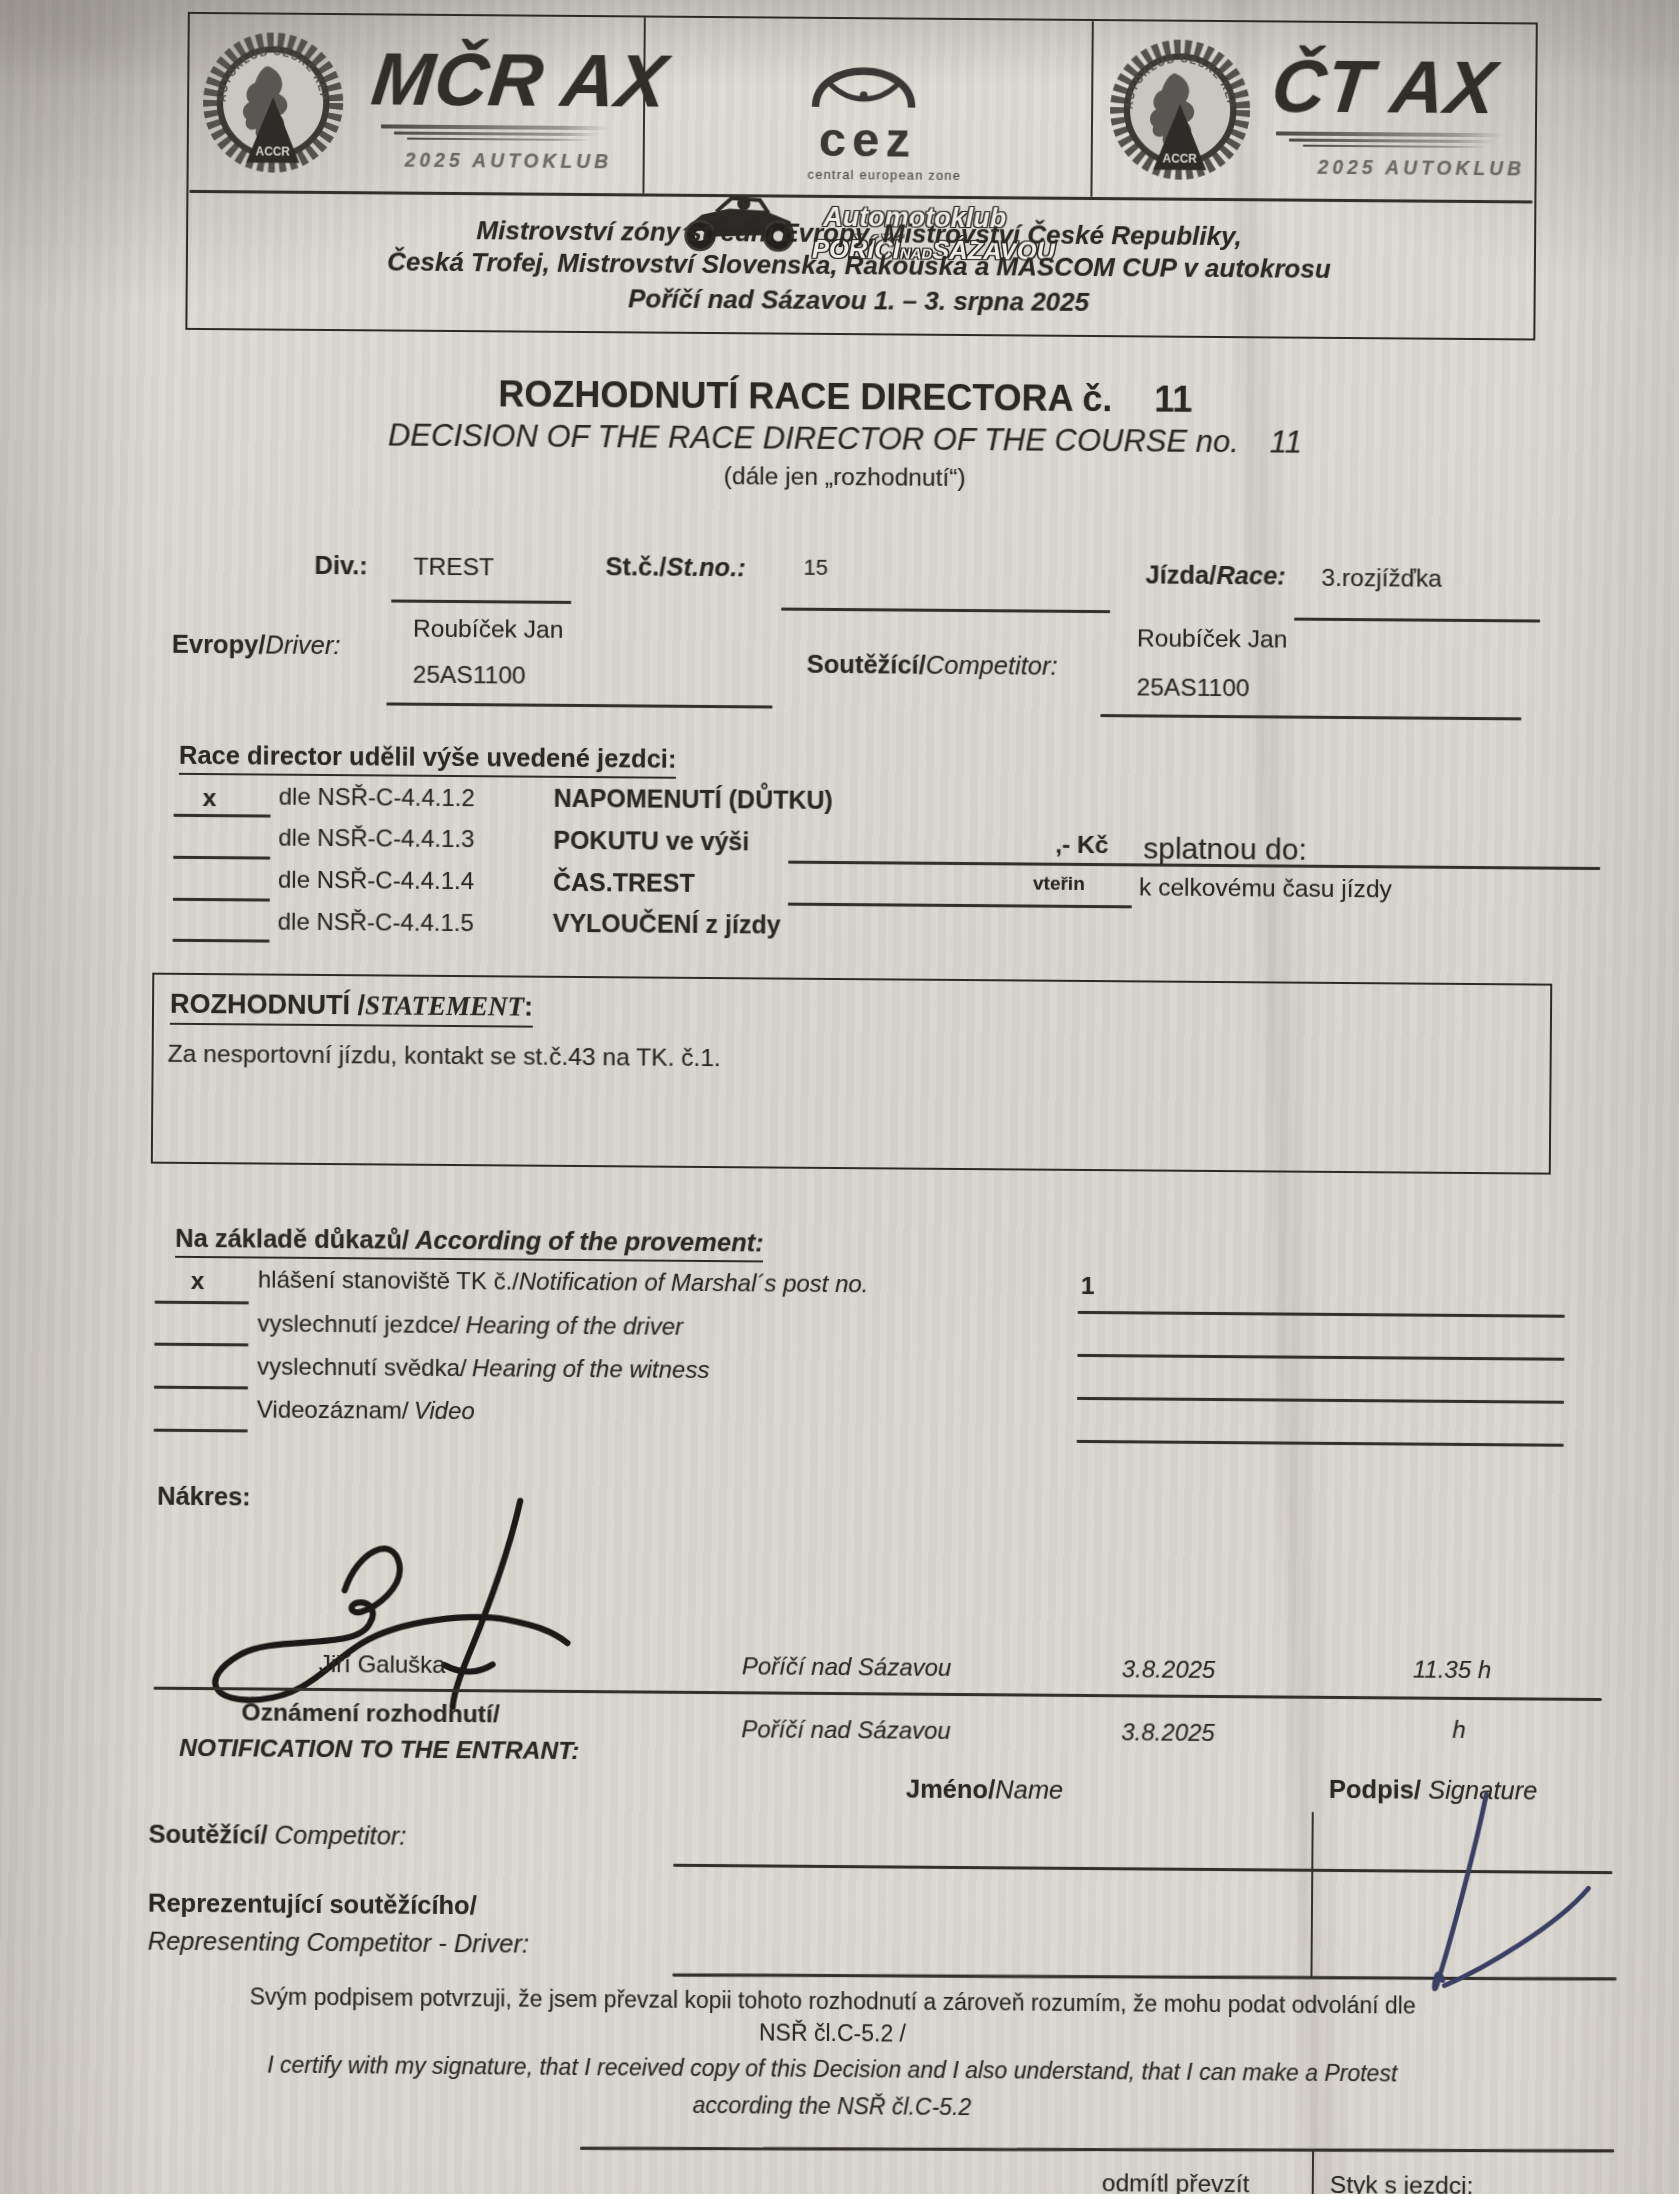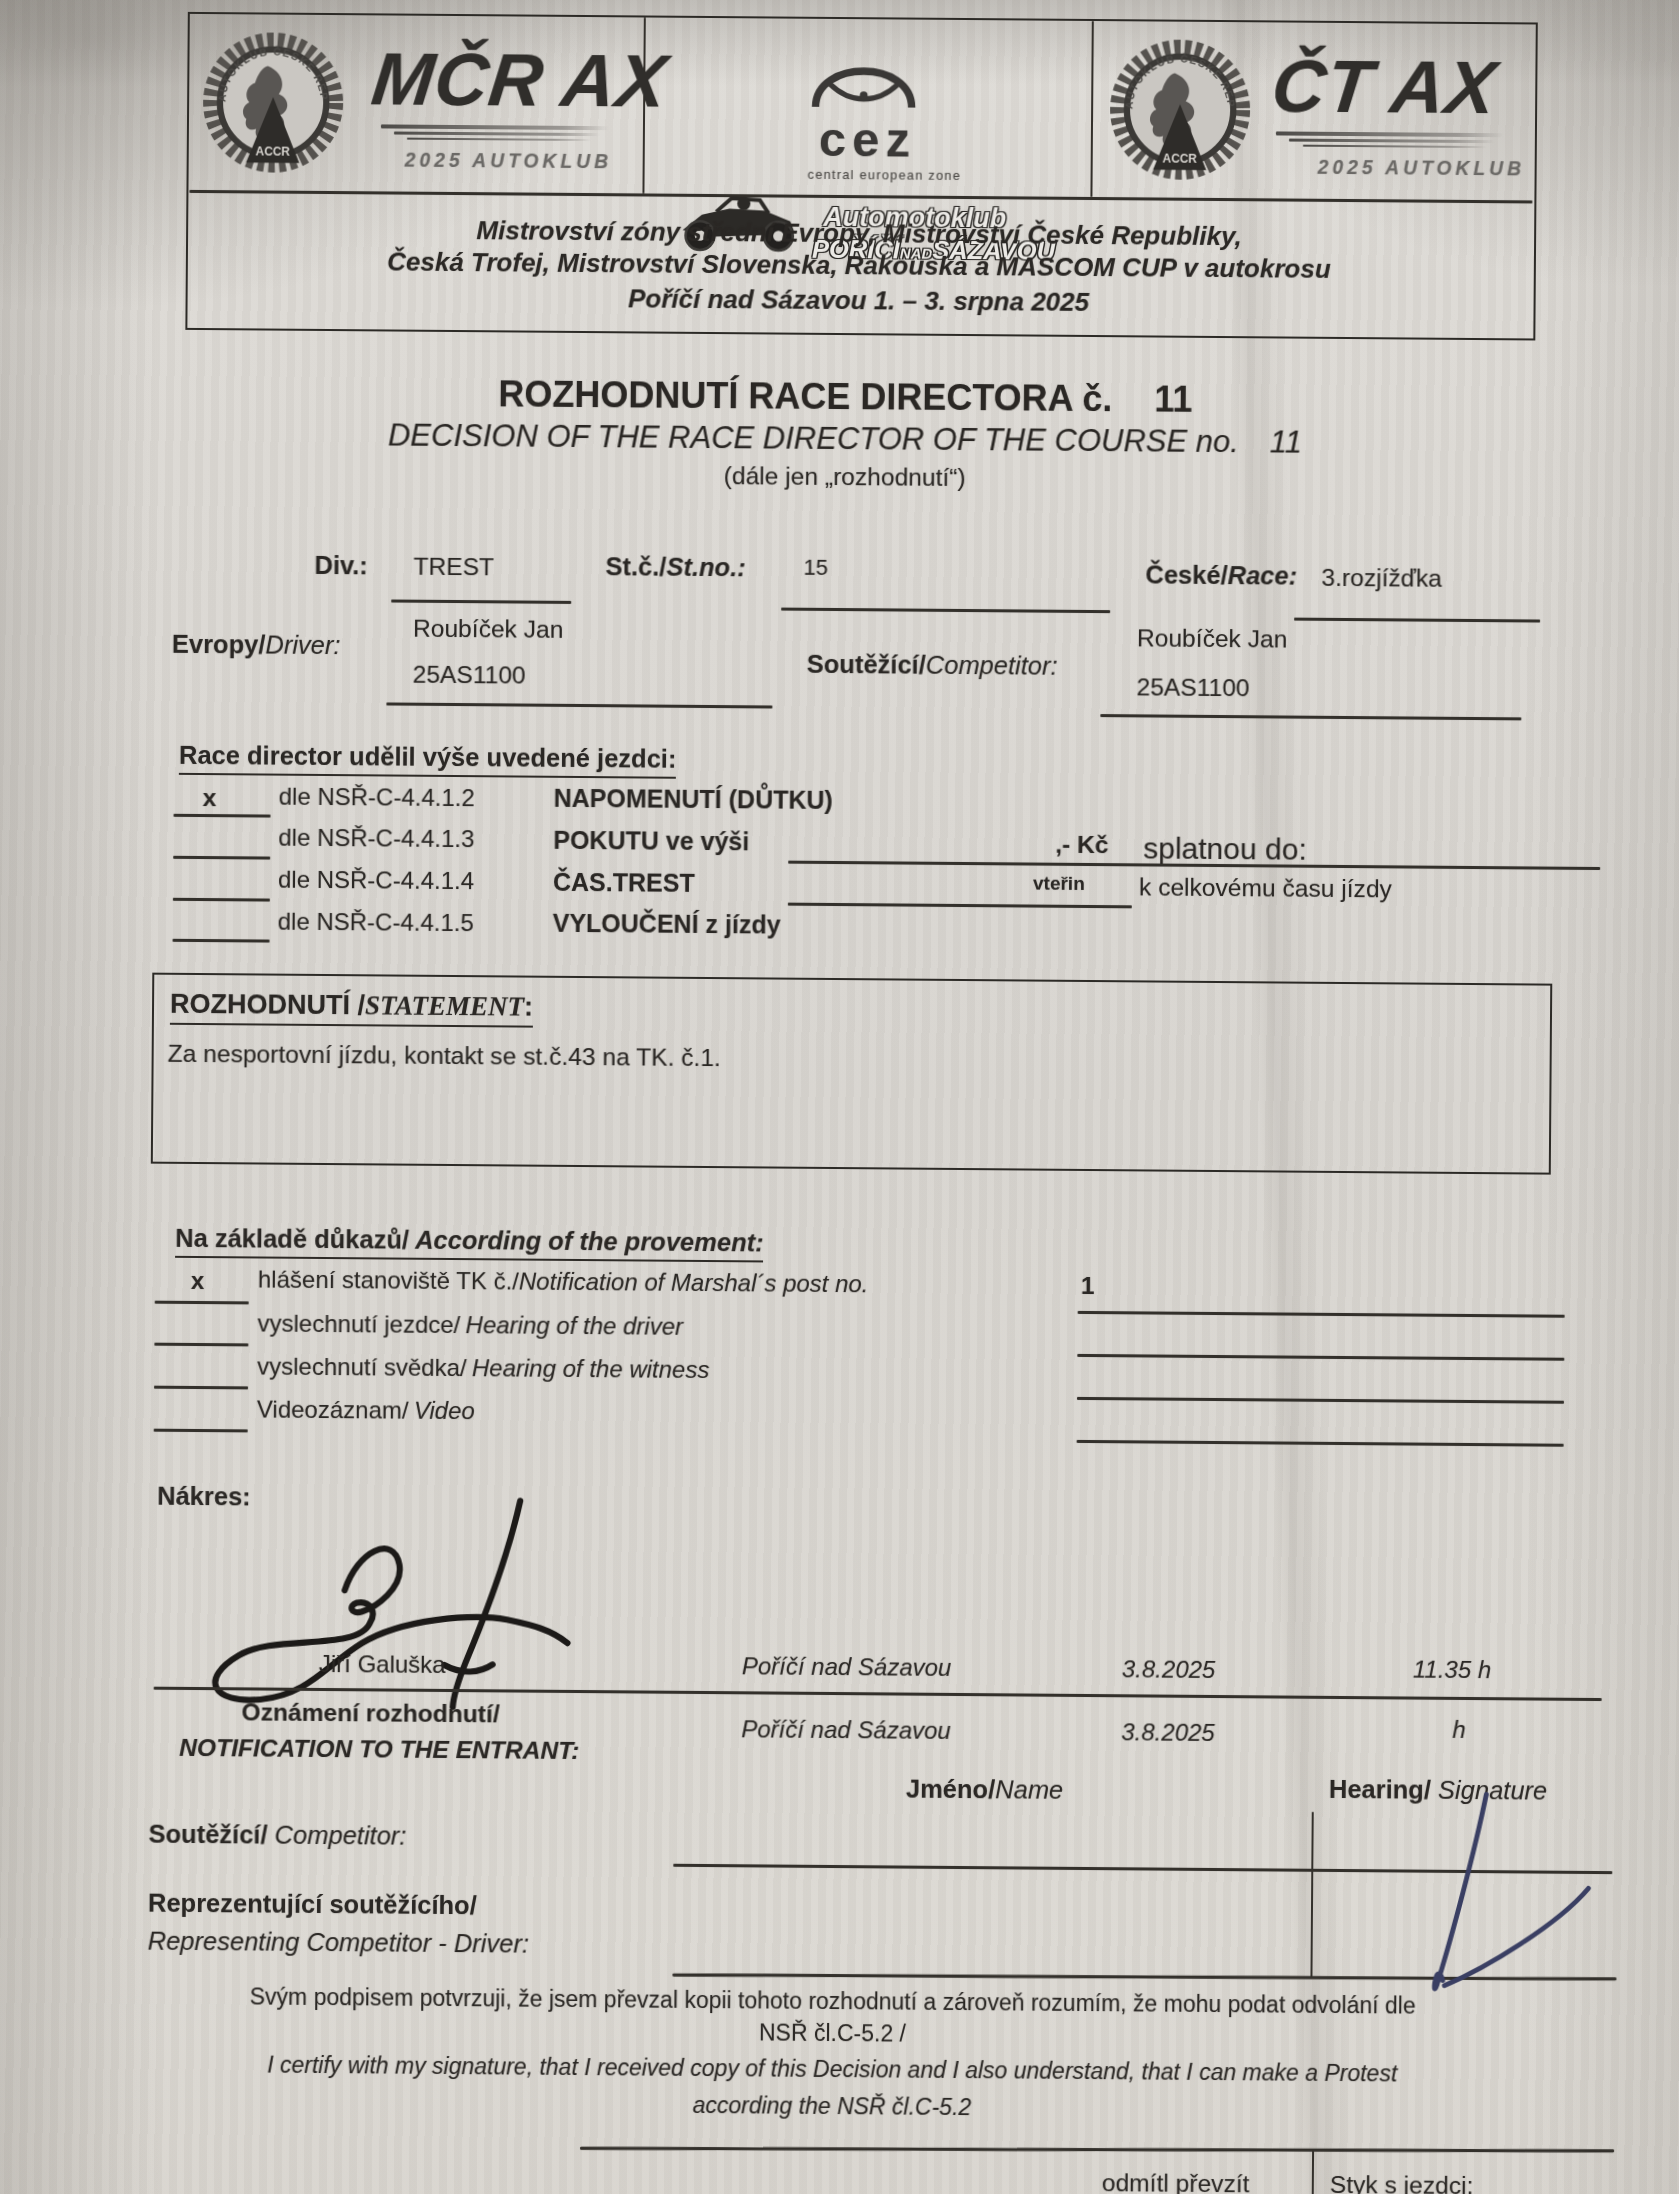--- a/index.html
+++ b/index.html
@@ -113,21 +113,21 @@
     <div class="t" style="left:409px;top:556px;font-size:24.6px;">TREST</div>
     <div class="ln" style="left:387px;top:603px;width:180px;"></div>
 
     <div class="t" style="left:601px;top:554px;font-size:25.5px;">
       <span class="b">St.č./</span><span class="b i">St.no.:</span>
     </div>
     <div class="t" style="left:799px;top:556px;font-size:22px;">15</div>
     <div class="ln" style="left:777px;top:608px;width:329px;"></div>
 
     <div class="t" style="left:1141px;top:558px;font-size:25.5px;">
-      <span class="b">České/</span><span class="b i">Race:</span>
+      <span class="b">Jízda/</span><span class="b i">Race:</span>
     </div>
     <div class="t" style="left:1317px;top:560px;font-size:24.6px;">3.rozjížďka</div>
     <div class="ln" style="left:1290px;top:614px;width:246px;"></div>
 
     <div class="t" style="left:168px;top:635px;font-size:25.5px;">
       <span class="b">Evropy/</span><span class="i">Driver:</span>
     </div>
     <div class="t" style="left:409px;top:618px;font-size:24.6px;">Roubíček Jan</div>
     <div class="t" style="left:409px;top:664px;font-size:24.6px;">25AS1100</div>
     <div class="ln" style="left:383px;top:706px;width:386px;"></div>
@@ -219,21 +219,21 @@
     <div class="t b" style="left:246px;top:1703px;font-size:24.6px;">Oznámení rozhodnutí/</div>
     <div class="t b i" style="left:184px;top:1739px;font-size:24.6px;">NOTIFICATION TO THE ENTRANT:</div>
     <div class="t i" style="left:746px;top:1717px;font-size:24px;">Poříčí nad Sázavou</div>
     <div class="t i" style="left:1126px;top:1717px;font-size:24px;">3.8.2025</div>
     <div class="t i" style="left:1457px;top:1712px;font-size:24px;">h</div>
 
     <div class="t" style="left:911px;top:1774px;font-size:25.5px;">
       <span class="b">Jméno/</span><span class="i">Name</span>
     </div>
     <div class="t" style="left:1334px;top:1771px;font-size:25.5px;">
-      <span class="b">Hearing/</span><span class="i"> Signature</span>
+      <span class="b">Podpis/</span><span class="i"> Signature</span>
     </div>
     <div class="vln" style="left:1317px;top:1808px;height:167px;"></div>
 
     <div class="t" style="left:154px;top:1825px;font-size:25.5px;">
       <span class="b">Soutěžící/</span><span class="i"> Competitor:</span>
     </div>
     <div class="ln" style="left:679px;top:1865px;width:939px;"></div>
 
     <div class="t b" style="left:154px;top:1894px;font-size:25.5px;">Reprezentující soutěžícího/</div>
     <div class="t i" style="left:154px;top:1932px;font-size:25.5px;">Representing Competitor - Driver:</div>

